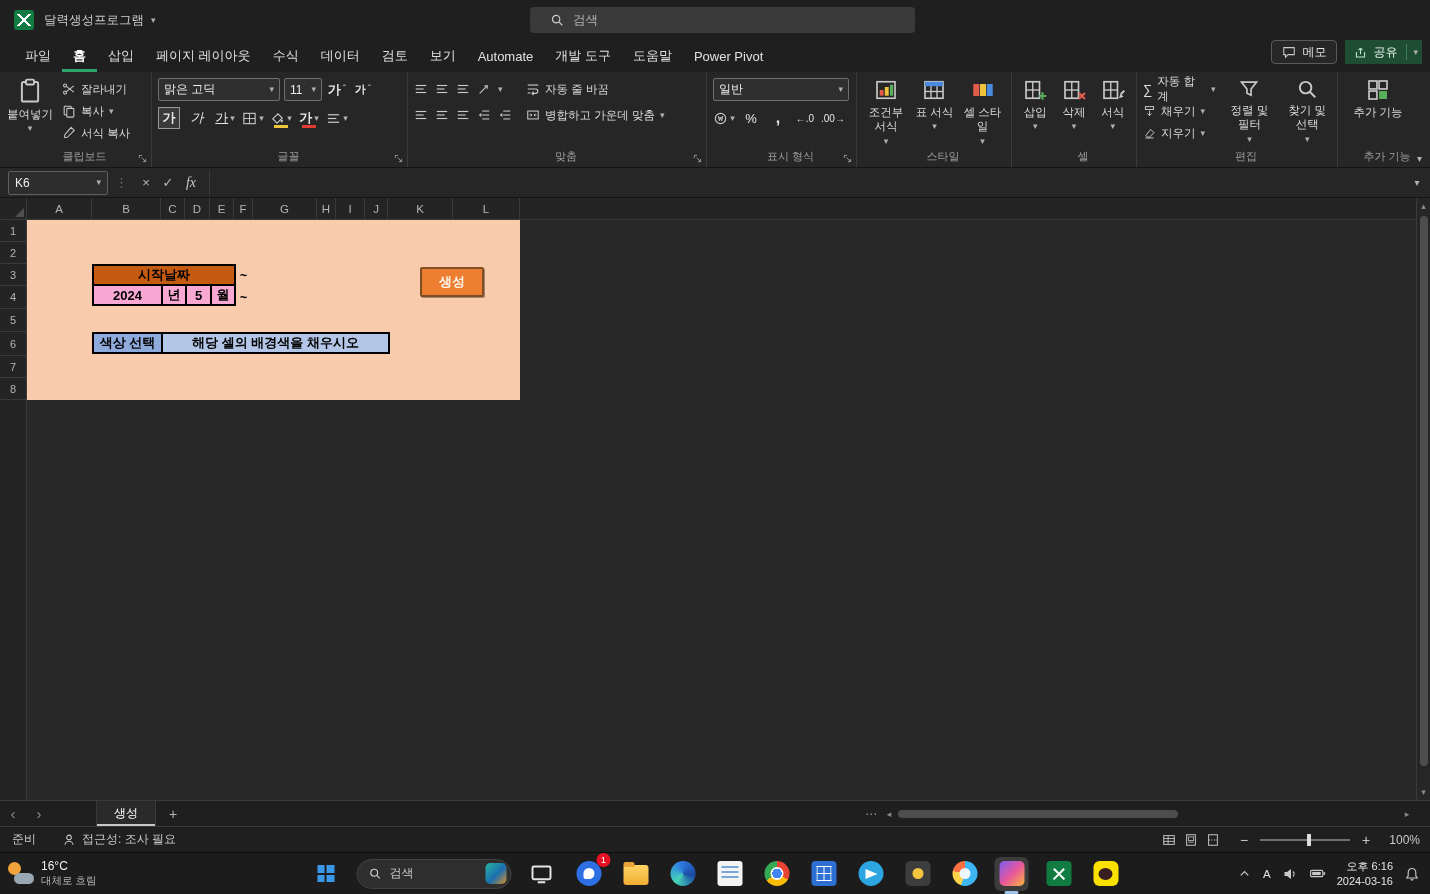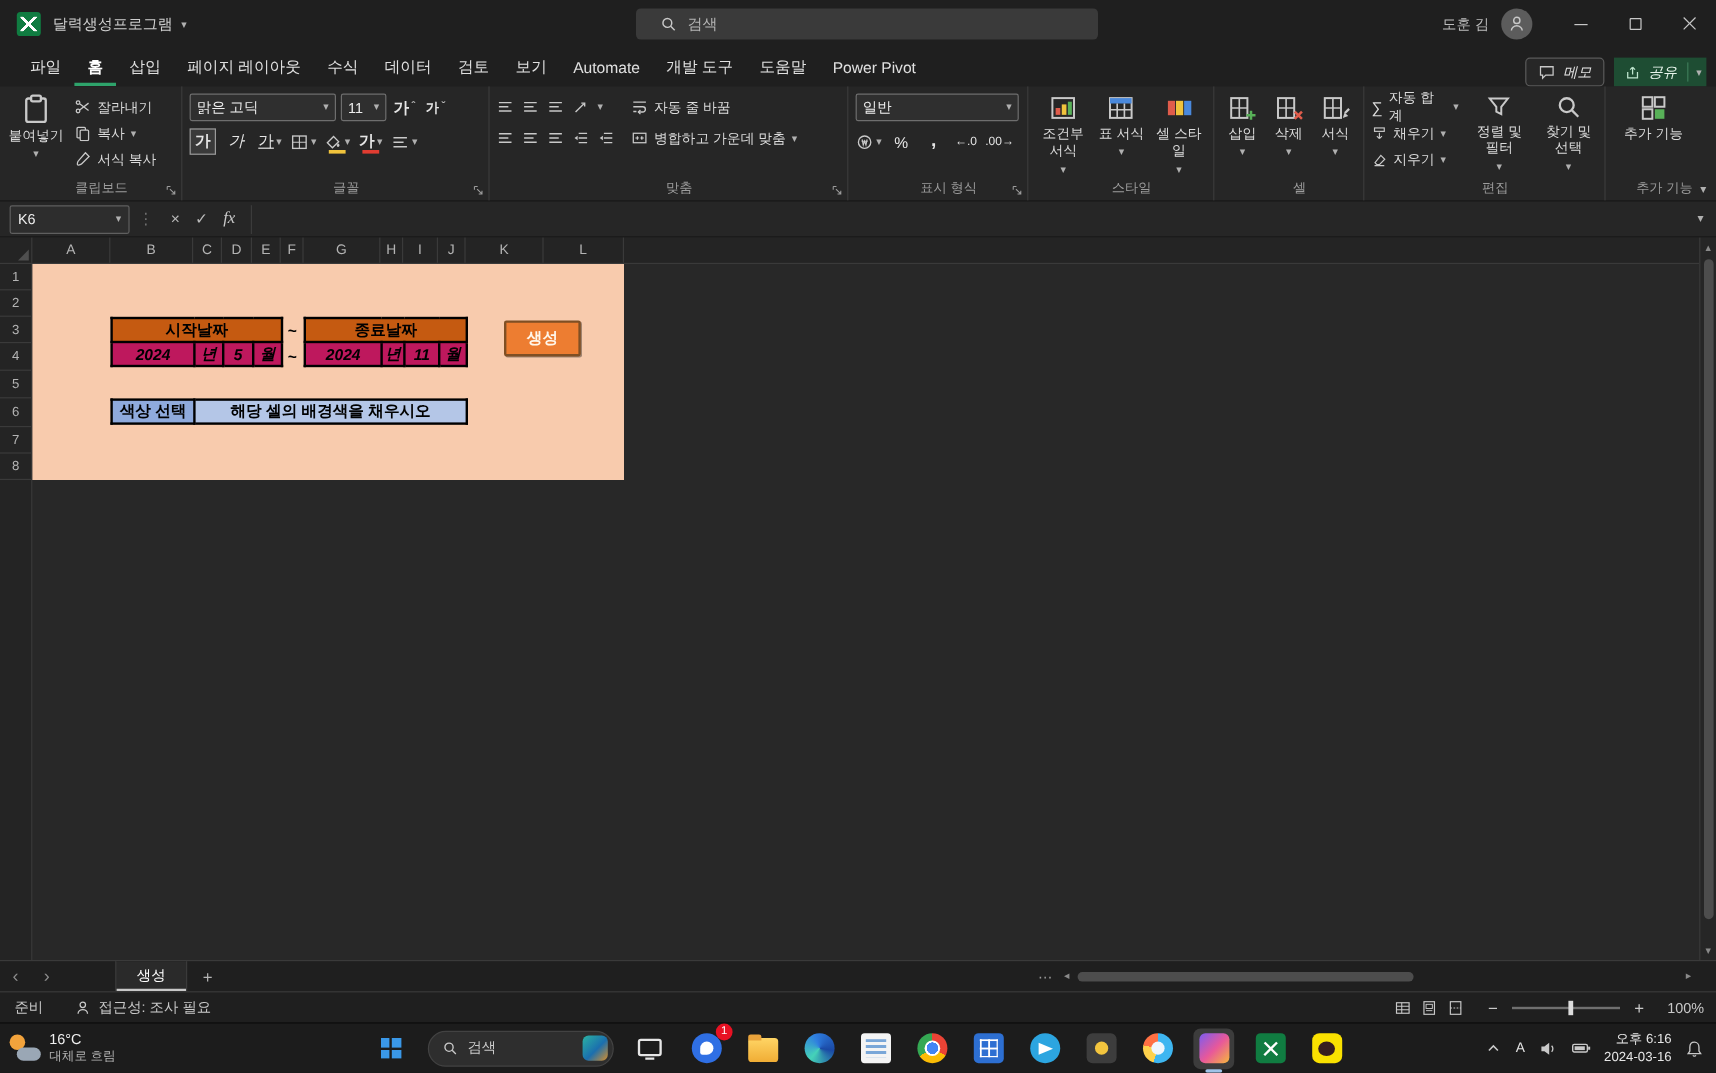--- a/index.html
+++ b/index.html
@@ -26,21 +26,21 @@
   .g-min { width:11px; height:1px; background:#c8c8c8; }
   .g-max { width:10px; height:10px; border:1px solid #c8c8c8; border-radius:1px; }
   .g-close { position:relative; width:12px; height:12px; }
   .g-close::before,.g-close::after { content:""; position:absolute; left:-1px; top:5px; width:14px; height:1px; background:#c8c8c8; }
   .g-close::before { transform:rotate(45deg); } .g-close::after { transform:rotate(-45deg); }
 
   
   .tabsrow { position:absolute; top:40px; left:0; right:0; height:32px; background:#1f1f1f; display:flex; align-items:stretch; padding-left:14px; }
   .rtab { padding:0 11px; font-size:13px; color:#e0e0e0; display:flex; align-items:center; }
   .rtab.active { color:#fff; font-weight:bold; box-shadow:inset 0 -3px 0 #2EA36B; }
-  .tabs-right { margin-left:auto; display:flex; align-items:flex-end; gap:8px; margin-right:8px;font-style:italic; }
+  .tabs-right { margin-left:auto; display:flex; align-items:flex-start; gap:8px; margin-right:8px; }
   .memo-btn { display:flex; align-items:center; gap:6px; border:1px solid #5a5a5a; border-radius:4px; height:24px; padding:0 10px;
               font-size:12px; color:#e0e0e0; background:#272727; }
   .share-btn { display:flex; align-items:center; gap:6px; height:24px; border-radius:0; padding:0 4px 0 9px;
                background:#1e4d33; color:#e8f5ec; font-size:12px; }
   .share-btn .divider { width:1px; height:16px; background:#3d7a57; margin-left:3px; }
 
   
   .ribbon { position:absolute; top:72px; left:0; right:0; height:96px; background:#262626; border-bottom:1px solid #141414; display:flex; }
   .rgroup { position:relative; border-right:1px solid #3b3b3b; padding:6px 6px 18px; flex:0 0 auto; }
   .glabel { position:absolute; bottom:3px; left:18px; right:0; text-align:center; font-size:11px; color:#9d9d9d; }
@@ -74,21 +74,21 @@
   .colh { border-right:1px solid #3a3a3a; font-size:11.5px; color:#b4b4b4; display:flex; align-items:center; justify-content:center; }
   .corner { width:27px; border-right:1px solid #3a3a3a; position:relative; }
   .corner::after { content:""; position:absolute; right:2px; bottom:2px; border-left:9px solid transparent; border-bottom:9px solid #4f4f4f; }
   .rowheaders { position:absolute; top:22px; left:0; width:27px; bottom:0; background:#242424; border-right:1px solid #3a3a3a; }
   .rowh { border-bottom:1px solid #3a3a3a; font-size:11px; color:#b4b4b4; display:flex; align-items:center; justify-content:center; }
   .grid-body { position:absolute; left:27px; top:22px; right:14px; bottom:0; }
   .peach { position:absolute; left:0; top:0; width:493px; height:180px; background:#F8CBAD; }
   table.sheet-table { position:absolute; border-collapse:collapse; table-layout:fixed; }
   table.sheet-table td { border:2px solid #000; text-align:center; font-size:13px; font-weight:bold; color:#000; padding:0; height:19px; }
   td.hdrcell { background:#C55A11; }
-  td.valcell { background:#be185d;font-style:italic; }
+  td.valcell { background:#f9a8d4; }
   td.selcell { background:#8FAADC; }
   td.hintcell { background:#B4C6E7; }
   .tilde { position:absolute; width:19px; text-align:center; font-size:13px; font-weight:bold; color:#000; }
   .gen-btn { position:absolute; left:393px; top:47px; width:64px; height:30px; background:#ED7D31; border:2px solid #7F4F24;
              color:#FFF6EA; font-size:13px; font-weight:bold; display:flex; align-items:center; justify-content:center;
              border-radius:2px; box-shadow:1px 1px 0 rgba(0,0,0,.35); }
   .vscroll { position:absolute; top:0; right:0; bottom:0; width:14px; background:#262626; border-left:1px solid #3a3a3a; }
   .vs-arrow { height:16px; display:flex; align-items:center; justify-content:center; color:#8a8a8a; font-size:9px; }
   .vs-thumb { position:absolute; top:18px; left:3px; width:8px; height:550px; background:#4d4d4d; border-radius:4px; }
   .vs-down { position:absolute; bottom:0; left:0; right:0; }
@@ -352,37 +352,20 @@
     <div class="app-title">
       <span>달력생성프로그램</span>
       <span class="chev">▾</span>
     </div>
     <div class="tb-search">
       <svg class="ic" width="14" height="14">
           <use href="#i-search"></use>
         </svg>
       <span>검색</span>
     </div>
-    <div class="tb-right">
-      <span class="user-name">도훈 김</span>
-      <div class="avatar">
-        <svg class="ic" width="16" height="16">
-            <use href="#i-person"></use>
-          </svg>
-      </div>
-      <div class="win-btn">
-          <div class="g-min"></div>
-        </div>
-      <div class="win-btn">
-          <div class="g-max"></div>
-        </div>
-      <div class="win-btn">
-          <div class="g-close"></div>
-        </div>
-    </div>
   </div>
 
   <div class="tabsrow">
     <div class="rtab">파일</div>
     <div class="rtab active">홈</div>
     <div class="rtab">삽입</div>
     <div class="rtab">페이지 레이아웃</div>
     <div class="rtab">수식</div>
     <div class="rtab">데이터</div>
     <div class="rtab">검토</div>
@@ -762,33 +745,20 @@
           <td class="valcell" style="width:24px">년</td>
           <td class="valcell" style="width:25px">5</td>
           <td class="valcell" style="width:24px">월</td>
         </tr>
       </tbody>
         </table>
 
       <div class="tilde" style="left:207px; top:48px">~</div>
       <div class="tilde" style="left:207px; top:70px">~</div>
 
-      <table class="sheet-table" style="left:226px; top:44px">
-        <tbody>
-            <tr>
-              <td class="hdrcell" colspan="4" style="height:18px">종료날짜</td>
-            </tr>
-        <tr>
-          <td class="valcell" style="width:64px">2024</td>
-          <td class="valcell" style="width:19px">년</td>
-          <td class="valcell" style="width:29px">11</td>
-          <td class="valcell" style="width:23px">월</td>
-        </tr>
-      </tbody>
-        </table>
 
       <div class="gen-btn">생성</div>
 
       <table class="sheet-table" style="left:65px; top:112px">
         <tbody>
             <tr>
           <td class="selcell" style="width:69px; height:20px">색상 선택</td>
           <td class="hintcell" style="width:227px">해당 셀의 배경색을 채우시오</td>
         </tr>
       </tbody>

